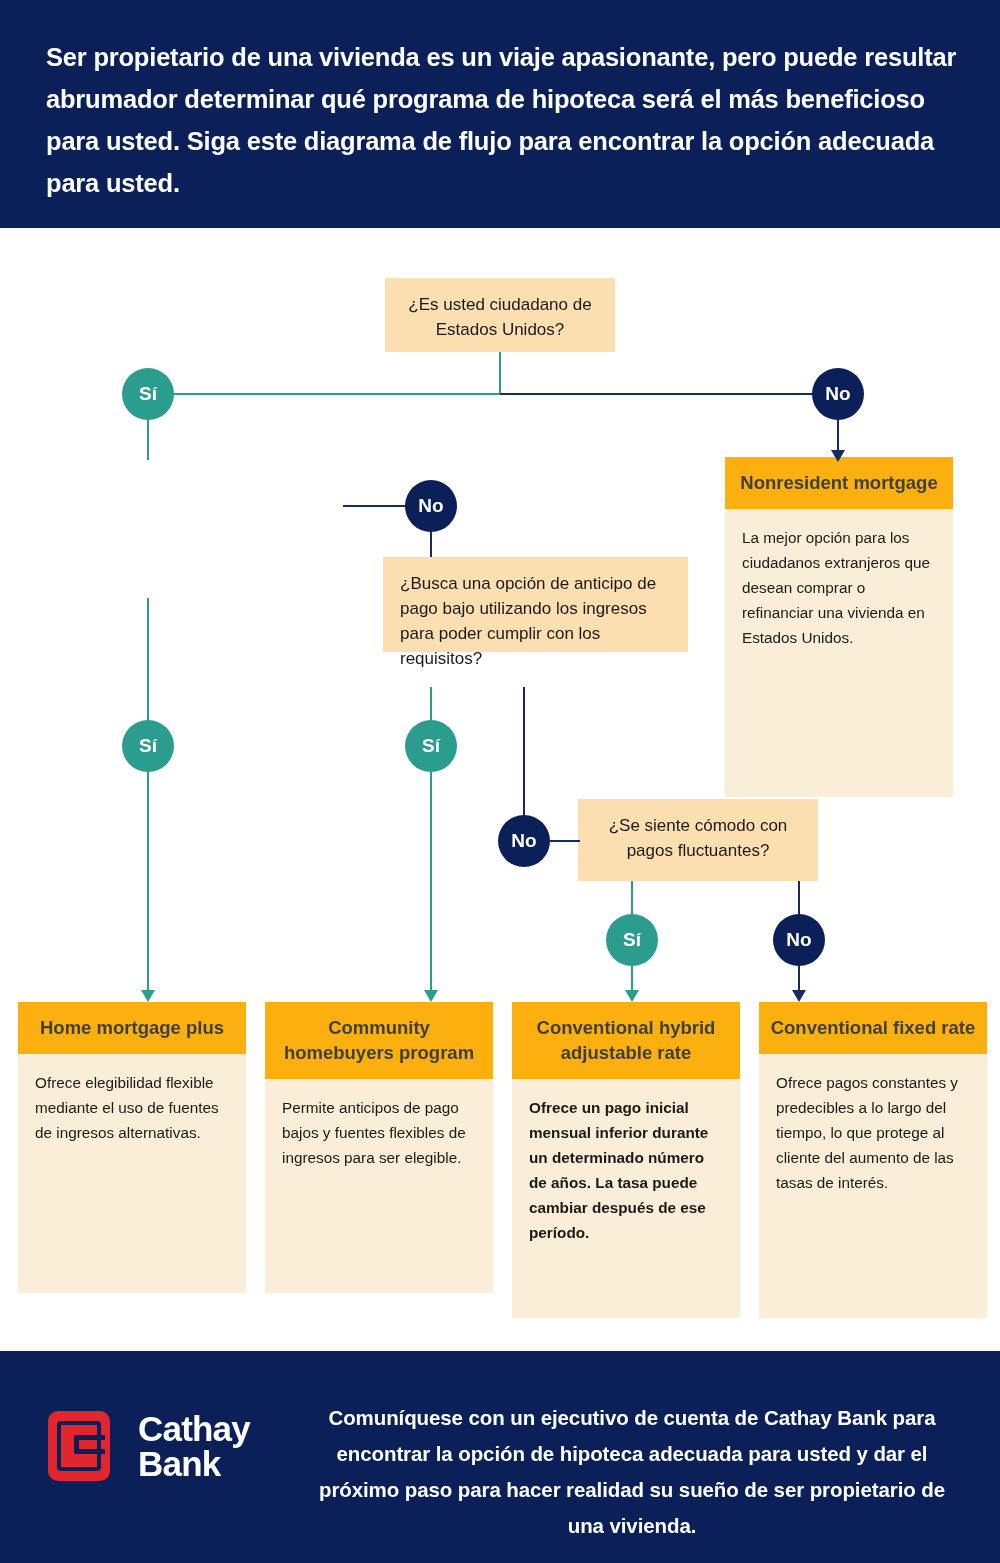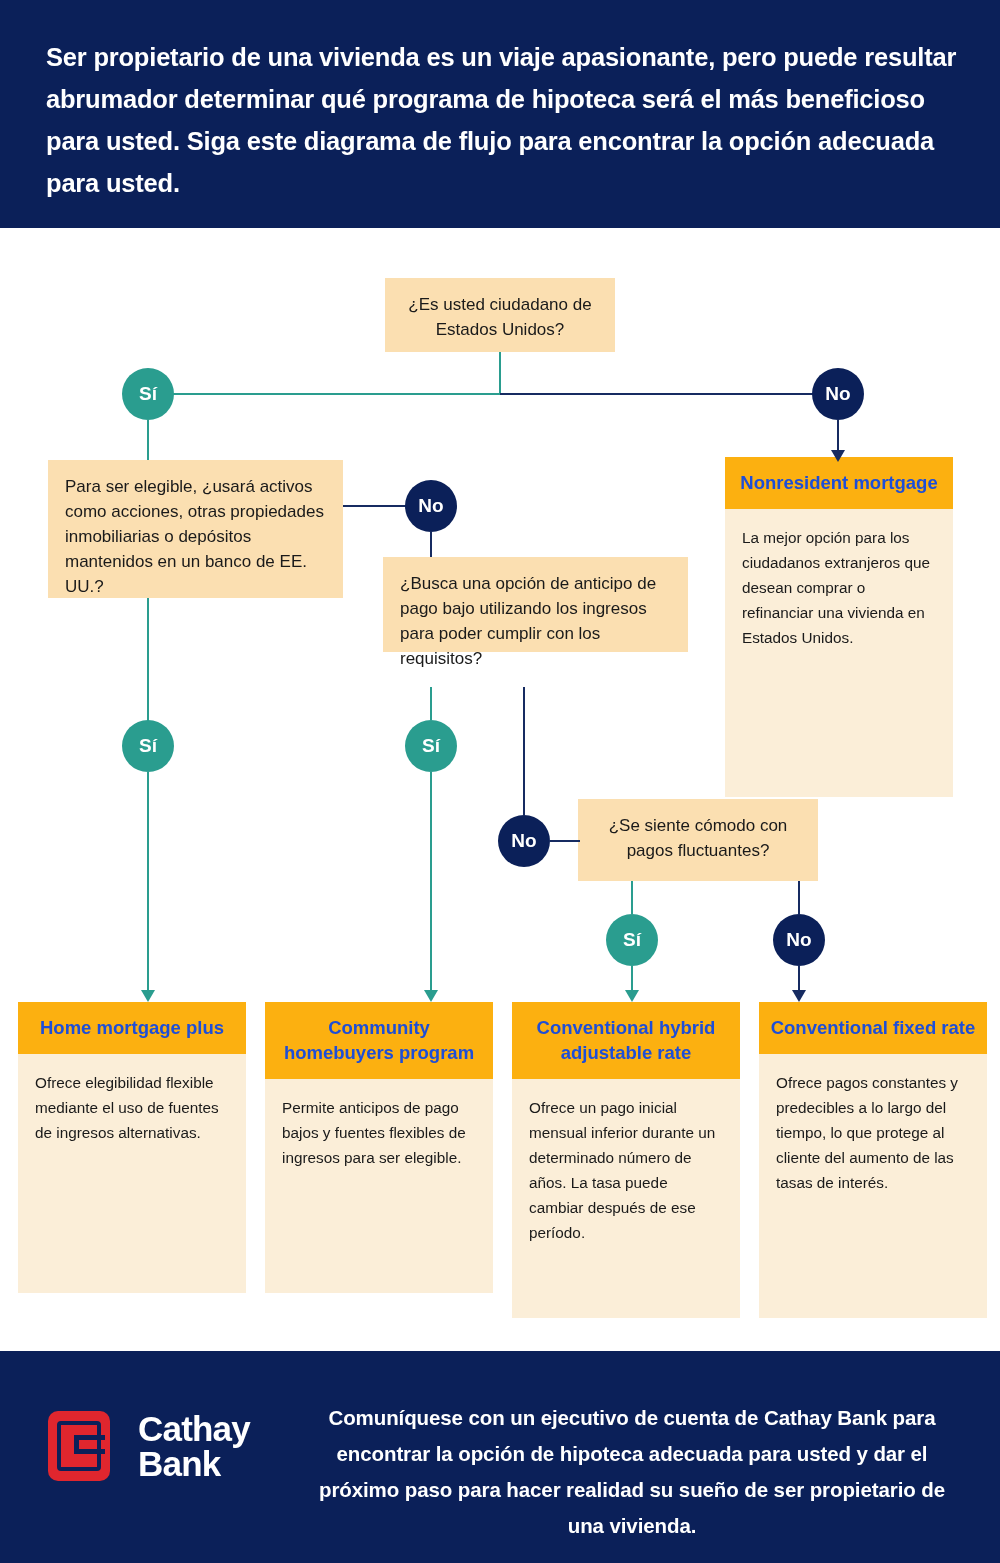--- a/index.html
+++ b/index.html
@@ -53,21 +53,21 @@
     font-size: 17px;
     line-height: 25px;
     padding: 14px 17px;
   }
   .qbox.center { text-align: center; }
 
   
   .card { position: absolute; }
   .card-head {
     background: #fcb010;
-    color: #1d4ed8;
+    color: #404040;
     font-weight: bold;
     font-size: 18.5px;
     line-height: 25px;
     text-align: center;
     padding: 13px 10px 14px 10px;
   }
   .card-body {
     background: #fbeed8;
     color: #1a1a1a;
     font-size: 15.3px;
@@ -187,21 +187,20 @@
 
     <div class="badge no" style="left:812px; top:140px;">
       <span>No</span>
     </div>
 
     <div class="line v-teal" style="left:147px; top:192px; width:2px; height:40px;"></div>
 
     <div class="line v-navy" style="left:837px; top:192px; width:2px; height:32px;"></div>
     <div class="arrow navy" style="left:831px; top:222px;"></div>
 
-    <div class="qbox" style="left:48px; top:232px; width:295px; height:138px;">Para ser elegible, ¿usará activos como acciones, otras propiedades inmobiliarias o depósitos mantenidos en un banco de EE. UU.?</div>
 
     <div class="line h-navy" style="left:343px; top:277px; width:70px; height:2px;"></div>
     <div class="badge no" style="left:405px; top:252px;">
       <span>No</span>
     </div>
 
     <div class="line v-navy" style="left:430px; top:304px; width:2px; height:25px;"></div>
 
     <div class="line v-teal" style="left:147px; top:370px; width:2px; height:134px;"></div>
     <div class="badge yes" style="left:122px; top:492px;">
@@ -251,21 +250,21 @@
       <div class="card-body" style="height:214px;">Permite anticipos de pago bajos y fuentes flexibles de ingresos para ser elegible.</div>
     </div>
 
     <div class="card" style="left:18px; top:774px; width:228px;">
       <div class="card-head">Home mortgage plus</div>
       <div class="card-body" style="height:239px;">Ofrece elegibilidad flexible mediante el uso de fuentes de ingresos alternativas.</div>
     </div>
 
     <div class="card" style="left:512px; top:774px; width:228px;">
       <div class="card-head">Conventional hybrid adjustable rate</div>
-      <div class="card-body" style="height:239px;">Ofrece un pago inicial mensual inferior du­rante un determinado número de años. La tasa puede cambiar después de ese período.</div>
+      <div class="card-body" style="height:239px;font-weight:bold;">Ofrece un pago inicial mensual inferior du­rante un determinado número de años. La tasa puede cambiar después de ese período.</div>
     </div>
 
     <div class="card" style="left:759px; top:774px; width:228px;">
       <div class="card-head">Conventional fixed rate</div>
       <div class="card-body" style="height:264px;">Ofrece pagos constantes y predecibles a lo largo del tiempo, lo que protege al cliente del aumento de las tasas de interés.</div>
     </div>
 
   </div>
 
   <div class="footer">

